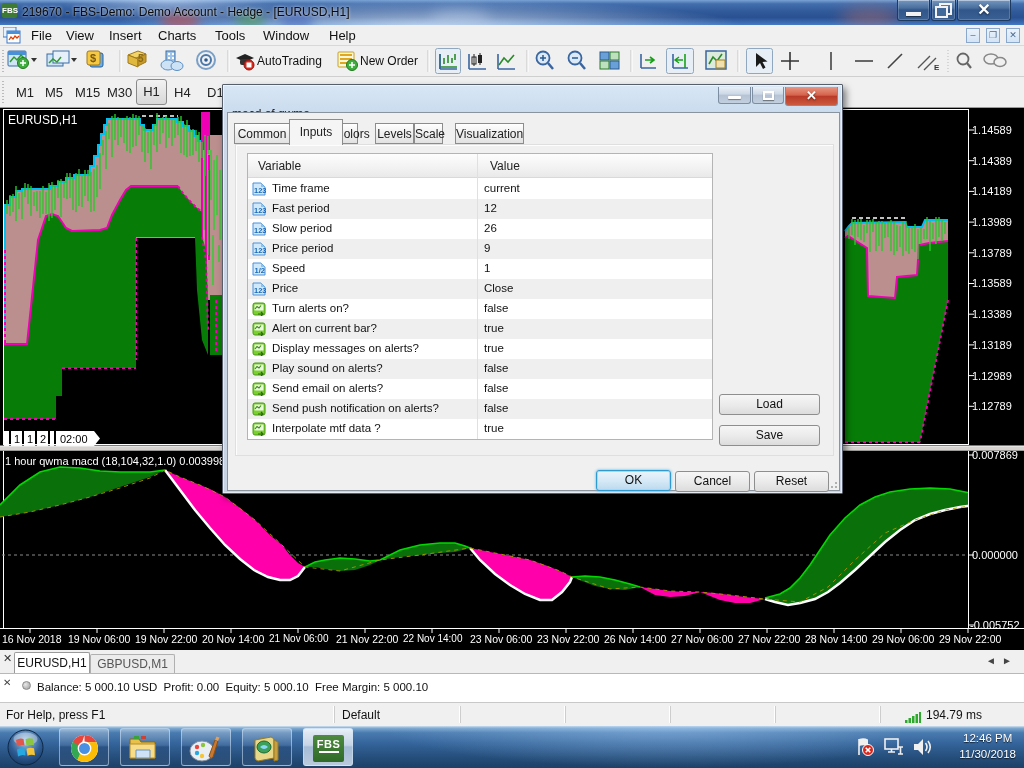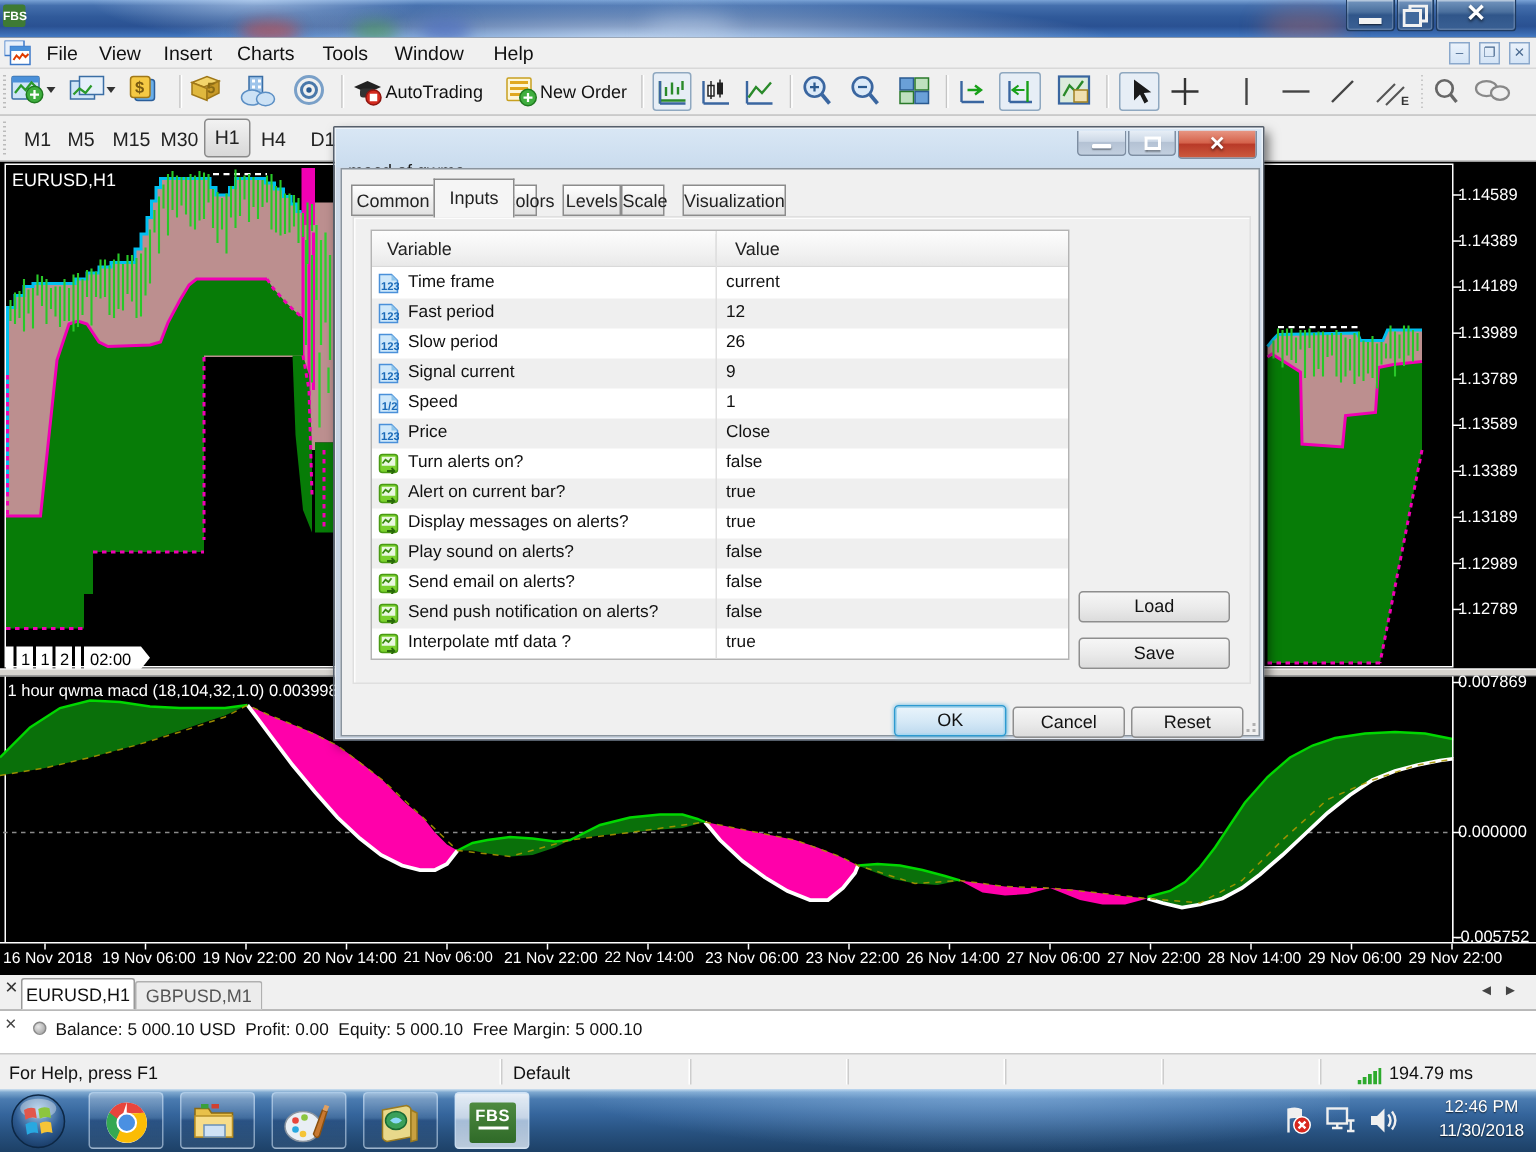--- a/index.html
+++ b/index.html
@@ -222,20 +222,21 @@
 
   <div id="titlebar">
     <div class="sheen"></div>
       <div class="sheen2"></div>
     <div class="abs" style="left:160px;top:14px;width:40px;height:14px;border-radius:50%;background:#c05050;filter:blur(5px);opacity:.7"></div>
     <div class="abs" style="left:235px;top:14px;width:30px;height:14px;border-radius:50%;background:#50a050;filter:blur(5px);opacity:.6"></div>
     <div class="abs" style="left:280px;top:12px;width:34px;height:16px;border-radius:50%;background:#5070c0;filter:blur(5px);opacity:.7"></div>
     <div class="abs" style="left:430px;top:10px;width:60px;height:18px;border-radius:50%;background:#b8cce8;filter:blur(7px);opacity:.5"></div>
     <div class="abs" style="left:840px;top:8px;width:60px;height:20px;border-radius:50%;background:#c87060;filter:blur(8px);opacity:.45"></div>
     <div id="fbsico">FBS</div>
+    <div id="titletext">219670 - FBS-Demo: Demo Account - Hedge - [EURUSD,H1]</div>
     <div class="capbtn" id="btnmin" style="left:897px;width:33px;height:21px">
         <div style="margin:12px auto 0;width:15px;border-top:4px solid #f2f2f2;box-shadow:0 1px 1px rgba(0,0,0,.5)"></div>
       </div>
     <div class="capbtn" id="btnmax" style="left:931px;width:25px;height:21px"><svg style="margin-top:3px" width="17" height="15" viewBox="0 0 17 15">
           <rect x="5" y="1" width="11" height="10" fill="none" stroke="#f2f2f2" stroke-width="2"></rect>
           <rect x="1" y="4" width="11" height="10" fill="#41699c" stroke="#f2f2f2" stroke-width="2"></rect>
         </svg></div>
     <div class="capbtn" id="btnclose" style="left:957px;width:54px;height:21px;">
         <div class="capglyph" style="font-size:16px;line-height:20px">✕</div>
       </div>
@@ -582,21 +583,21 @@
             <svg class="gico" viewBox="0 0 14 14">
               <use href="#ico123"></use>
             </svg>
             <span class="gname">Slow period</span>
             <span class="gval">26</span>
           </div>
         <div class="grow alt" style="top:85px">
             <svg class="gico" viewBox="0 0 14 14">
               <use href="#ico123"></use>
             </svg>
-            <span class="gname">Signal current</span>
+            <span class="gname">Price period</span>
             <span class="gval">9</span>
           </div>
         <div class="grow" style="top:105px">
             <svg class="gico" viewBox="0 0 14 14">
               <use href="#icohalf"></use>
             </svg>
             <span class="gname">Speed</span>
             <span class="gval">1</span>
           </div>
         <div class="grow alt" style="top:125px">

